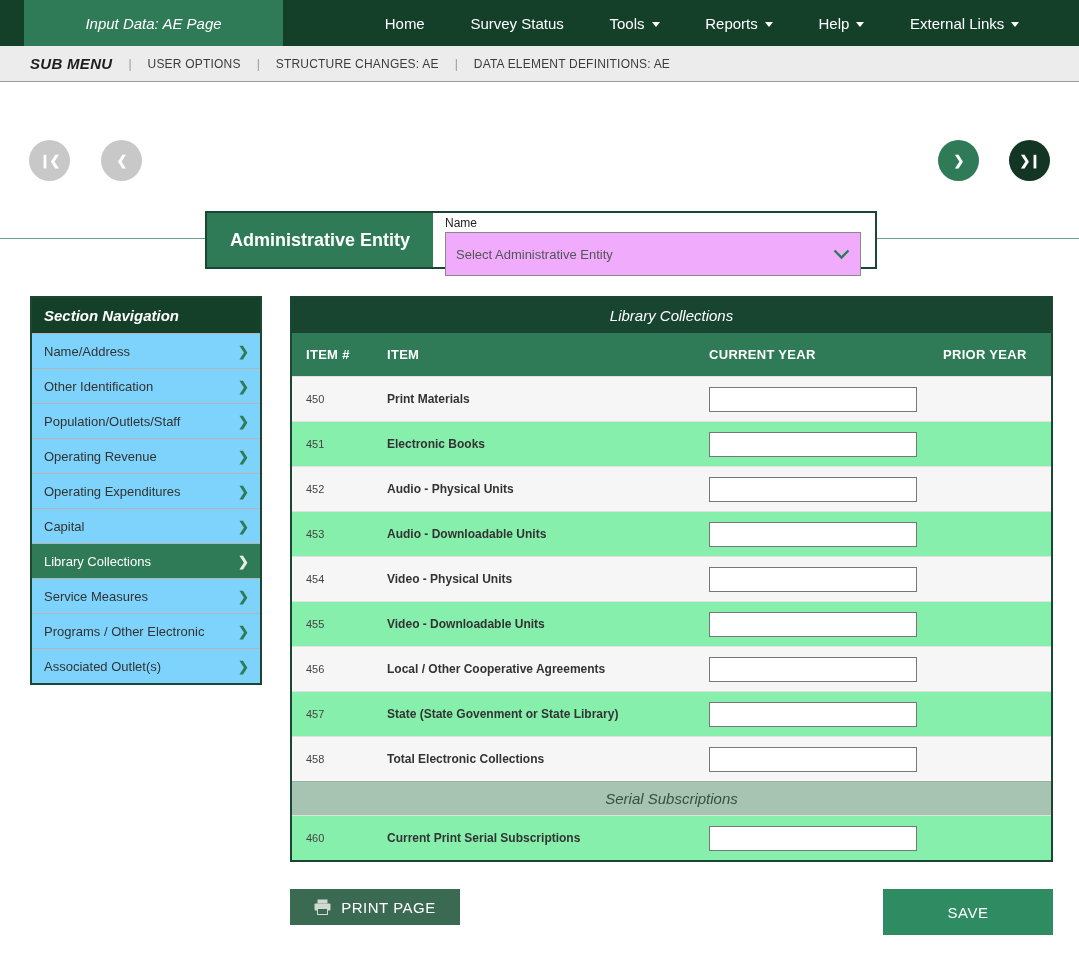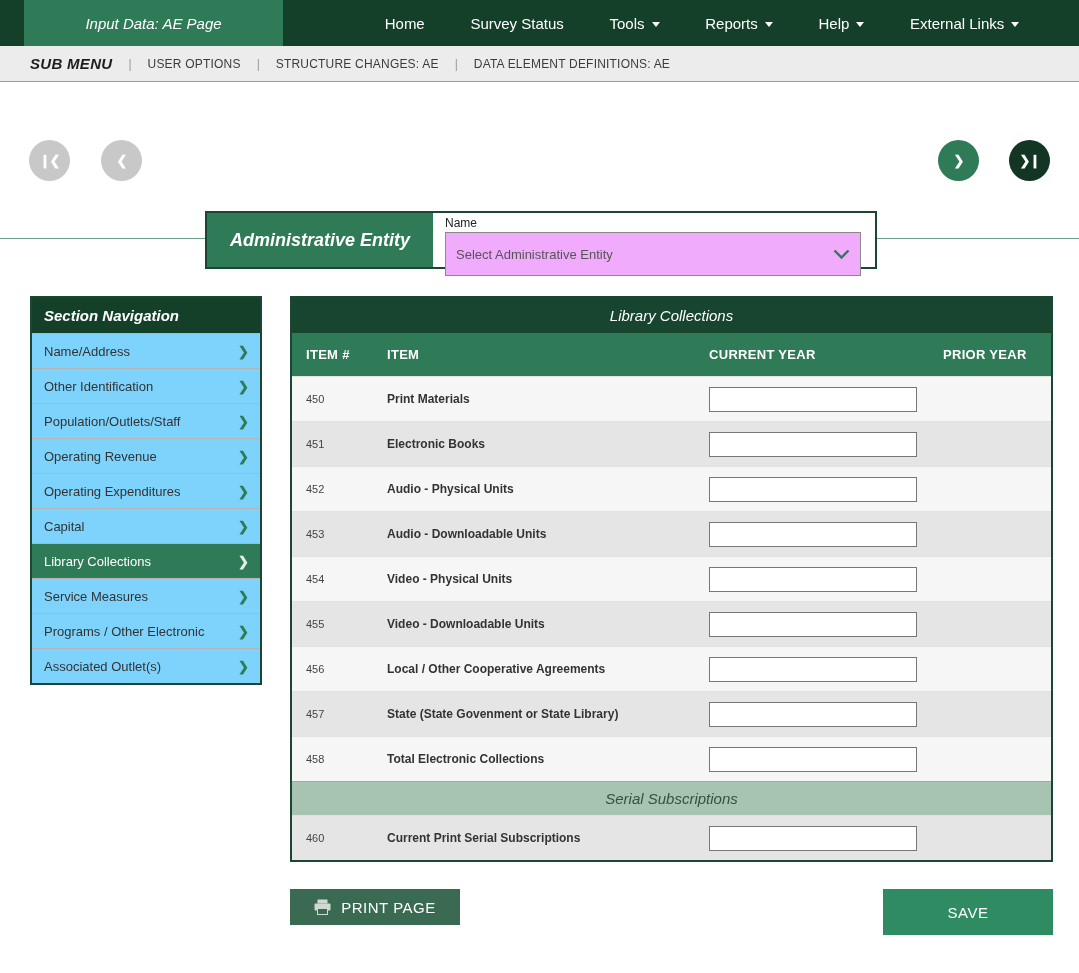--- a/index.html
+++ b/index.html
@@ -43,21 +43,21 @@
   .circle-first { left:29px; }
   .circle-prev  { left:101px; }
   .circle-next  { left:938px; background:#2f7b57; }
   .circle-last  { left:1009px; background:#123524; }
 
   .entity-box {
     position:absolute; left:205px; top:129px; width:672px; height:58px;
     border:2px solid #1b4632; background:#fff; display:flex;
   }
   .entity-title {
-    width:226px; background:#2f7b57; color:#fff; font-style:italic; font-weight:bold;
+    width:226px; background:#2f7b57; color:#fff; font-weight:bold;
     font-size:18px; display:flex; align-items:center; justify-content:center;
   }
   .entity-body { flex:1; position:relative; }
   .name-label { position:absolute; top:3px; left:12px; font-size:12px; color:#222; }
   .entity-select {
     position:absolute; top:19px; left:12px; right:14px; height:44px;
     border:1px solid #8a8a8a; background:#f0abfc;
     display:flex; align-items:center; justify-content:space-between;
     padding:16px 10px; font-size:13px; color:#555; cursor:pointer;
   }
@@ -77,21 +77,21 @@
   .side-item.active .chev { color:#e4efe9; }
 
   .main { flex:1; margin-left:28px; }
   .table { border:2px solid #1b4632; background:#fff; }
   .table-title { background:#17452f; color:#fff; font-style:italic; text-align:center; font-size:15px; padding:9px 0; }
   .grid-row { display:grid; grid-template-columns:95px 312px 228px 1fr; align-items:center; }
   .col-header { background:#2f7b57; color:#fff; font-size:13px; font-weight:bold; height:43px; letter-spacing:.3px; }
   .c1 { padding-left:14px; }
   .c3 { padding-left:10px; }
   .c4 { padding-left:16px; }
-  .data-row { height:45px; background:#e5e5e5; border-top:1px solid #e2e2e2; }
+  .data-row { height:45px; background:#86efac; border-top:1px solid #e2e2e2; }
   .data-row.alt { background:#f6f6f6; }
   .item-no { padding-left:14px; font-size:11px; color:#444; }
   .item-name { font-size:12px; font-weight:bold; color:#333; }
   .cy-input { width:208px; height:25px; border:1px solid #777; font-size:13px; padding:0 6px; font-family:"Liberation Sans",sans-serif; }
   .section-row {
     background:#a7c3b1; color:#33523f; font-style:italic; font-size:15px;
     height:34px; display:flex; align-items:center; justify-content:center;
     border-top:1px solid #96b3a1;
   }
 

